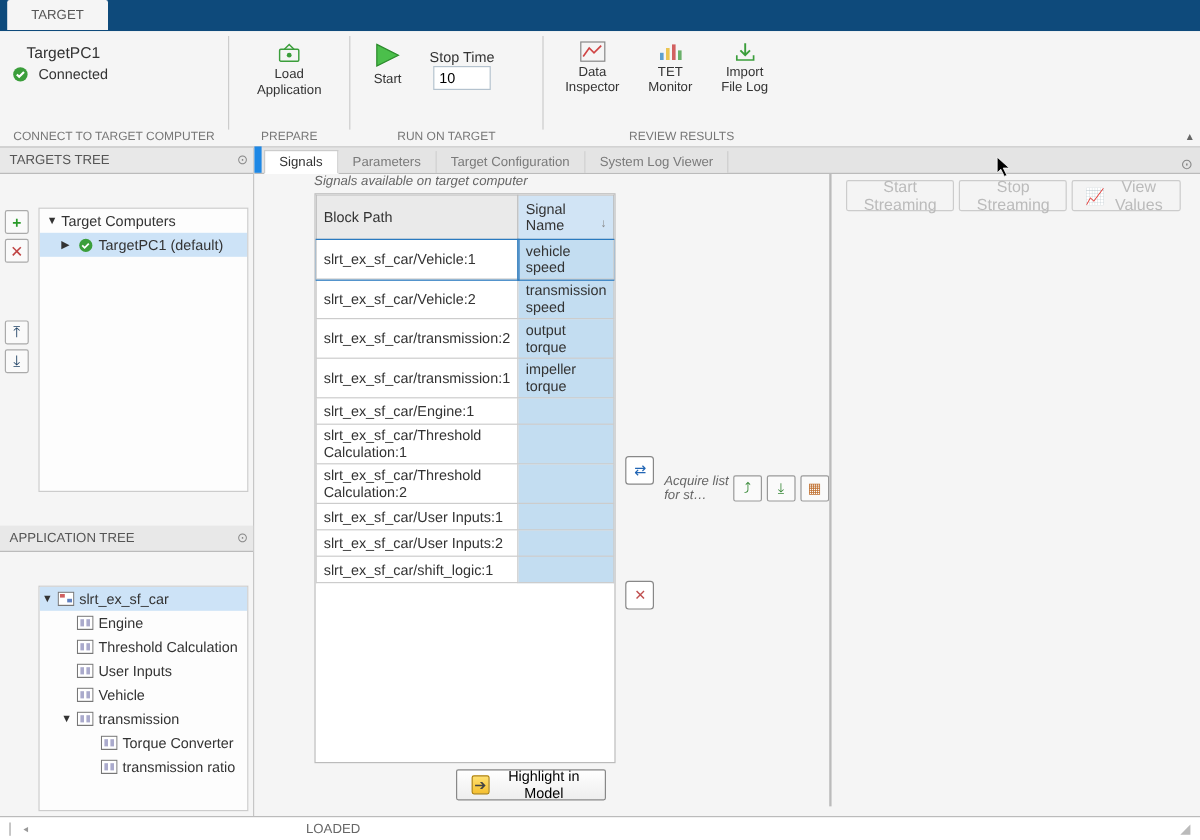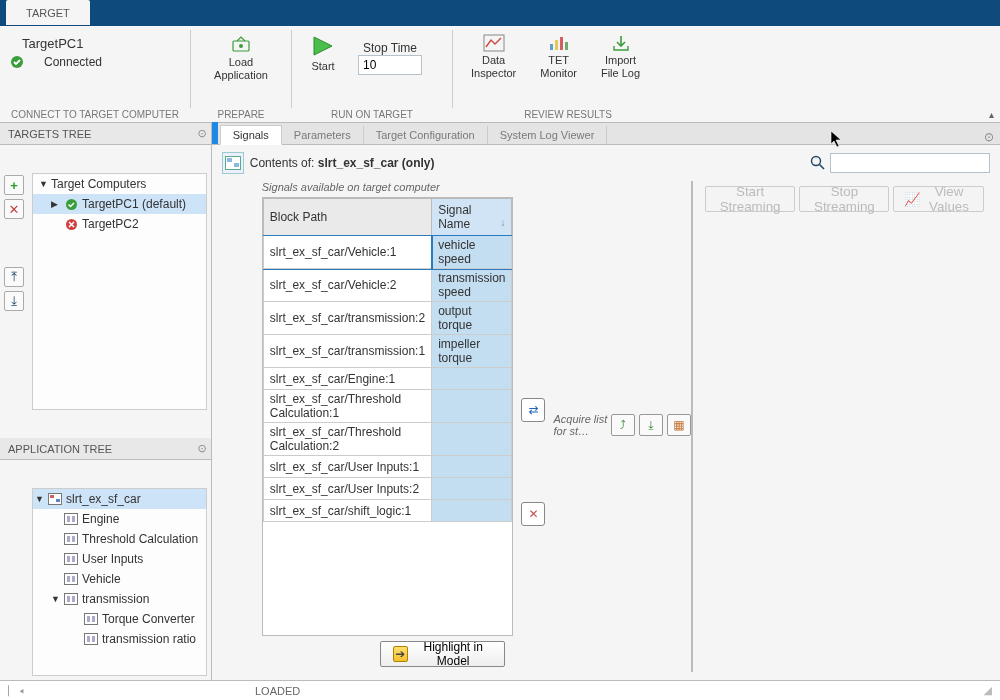--- a/index.html
+++ b/index.html
@@ -87,21 +87,21 @@
 <body>
 
 <div class="title-tab-bar">
   <div class="title-tab">TARGET</div>
 </div>
 
 <div class="ribbon">
   <div class="ribbon-group" style="width:190px;">
     <div style="margin-top:4px;">
       <div style="font-size:13px;margin-left:12px;">TargetPC1</div>
-      <div style="display:flex;align-items:flex-start;gap:20px;margin-top:4px;">
+      <div style="display:flex;align-items:flex-start;gap:8px;margin-top:4px;">
         <span>
           <svg width="14" height="14">
               <circle cx="7" cy="7" r="6" fill="#3b9e3b"></circle>
               <path d="M4 7 L6 9 L10 5" stroke="#fff" stroke-width="1.8" fill="none"></path>
             </svg>
         </span>
         <span style="font-size:12px;">Connected</span>
       </div>
     </div>
     <div class="ribbon-group-label">CONNECT TO TARGET COMPUTER</div>
@@ -128,21 +128,21 @@
       <div class="ribbon-btn">
         <span>
           <svg width="26" height="24">
               <path d="M4 3 L22 12 L4 21 Z" fill="#4bbf4b" stroke="#2a8a2a" stroke-width="1"></path>
             </svg>
         </span>
         <span class="lbl">Start</span>
       </div>
       <div style="display:flex;flex-direction:column;align-items:center;">
         <span class="lbl">Stop Time</span>
-        <input type="text" style="width: 64px;" value="10">
+        <input type="text" style="width: 48px;" value="10">
       </div>
     </div>
     <div class="ribbon-group-label">RUN ON TARGET</div>
   </div>
   <div class="vsep"></div>
 
   <div class="ribbon-group" style="width:230px;">
     <div style="display:flex;gap:8px;">
       <div class="ribbon-btn">
         <span>
@@ -205,30 +205,20 @@
         <div class="tree-row indent-1 sel">
           <span class="expander">▶</span>
           <span class="tree-icon">
               <svg width="13" height="13">
                 <circle cx="6.5" cy="6.5" r="5.5" fill="#3b9e3b"></circle>
                 <path d="M3.5 6.5 L5.5 8.5 L9 5" stroke="#fff" stroke-width="1.5" fill="none"></path>
               </svg>
             </span>
           <span>TargetPC1 (default)</span>
         </div>
-        <div class="tree-row indent-1">
-          <span class="expander"></span>
-          <span class="tree-icon">
-              <svg width="13" height="13">
-                <circle cx="6.5" cy="6.5" r="5.5" fill="#d04040"></circle>
-                <path d="M4 4 L9 9 M9 4 L4 9" stroke="#fff" stroke-width="1.5"></path>
-              </svg>
-            </span>
-          <span>TargetPC2</span>
-        </div>
       </div>
     </div>
 
     <div class="panel-header">
       <span>APPLICATION TREE</span>
       <span class="gear">⊙</span>
     </div>
     <div class="app-flex">
       <div class="side-btns"></div>
       <div class="tree-body app-tree-body">
@@ -327,39 +317,20 @@
   <div class="right-area">
     <div class="tab-strip">
       <div class="bluebar"></div>
       <div class="tab active">Signals</div>
       <div class="tab">Parameters</div>
       <div class="tab">Target Configuration</div>
       <div class="tab">System Log Viewer</div>
       <span class="tab-gear">⊙</span>
     </div>
 
-    <div class="content-bar">
-      <div class="content-icon">
-        <svg width="16" height="14">
-            <rect x="0.5" y="0.5" width="15" height="13" fill="#fff" stroke="#5a8"></rect>
-            <rect x="2" y="2" width="5" height="4" fill="#8bd"></rect>
-            <rect x="9" y="7" width="5" height="4" fill="#8bd"></rect>
-          </svg>
-      </div>
-      <span><span>Contents of: </span><b>slrt_ex_sf_car (only)</b></span>
-      <div class="search-area">
-        <span class="search-icon">
-          <svg width="16" height="16">
-              <circle cx="6" cy="6" r="4.5" fill="none" stroke="#246" stroke-width="1.4"></circle>
-              <line x1="9.5" y1="9.5" x2="14" y2="14" stroke="#246" stroke-width="1.6"></line>
-            </svg>
-        </span>
-        <input class="search-box" type="text" style="">
-      </div>
-    </div>
 
     <div class="main-split">
       <div class="signals-panel">
         <div class="panel-title">Signals available on target computer</div>
         <div class="table-box">
           <table id="signals-table">
             <thead>
               <tr>
                 <th style="width:60%;">Block Path</th>
                 <th style="width:40%;" class="sel-col"><span>Signal Name</span><span class="sort-arrow">↓</span></th>

